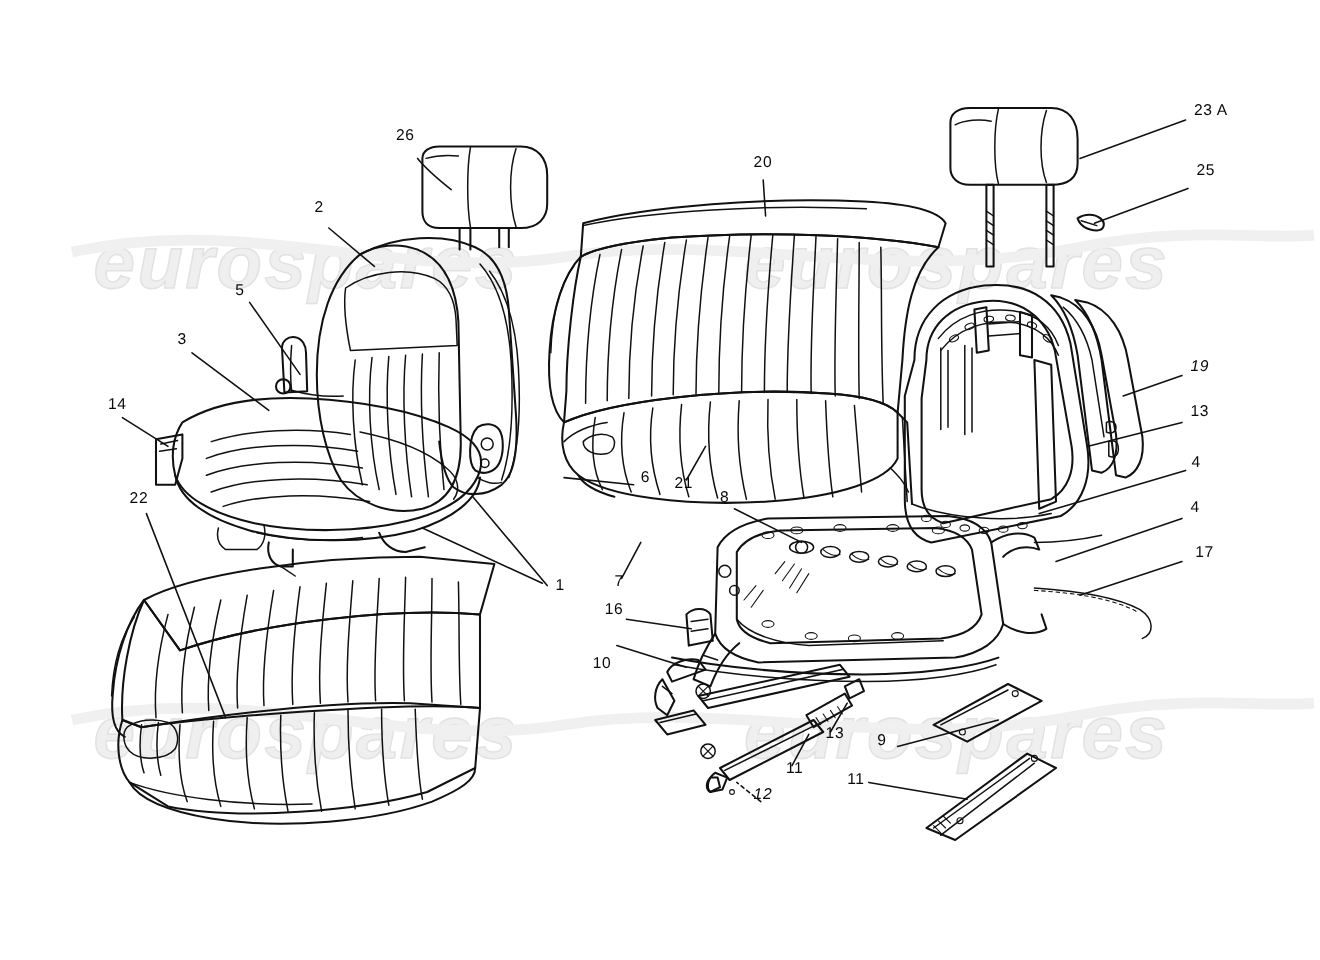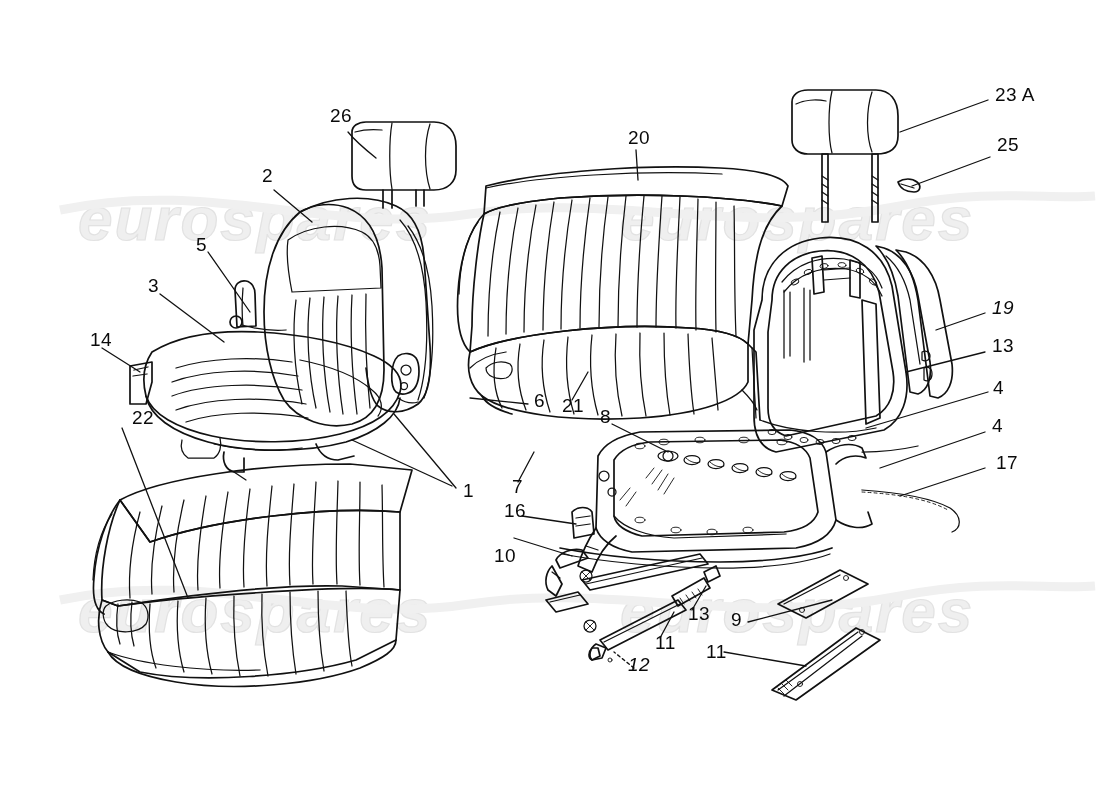--- a/index.html
+++ b/index.html
@@ -9,21 +9,21 @@
     position:relative;
     width:1100px;height:800px;
     background:#ffffff;
     overflow:hidden;
   }
   #diagram{position:absolute;left:0;top:0;width:1100px;height:800px;}
   .wm-layer{position:absolute;left:0;top:0;width:1100px;height:800px;pointer-events:none;}
   .callout{
     position:absolute;
     font-family:"Liberation Sans",sans-serif;
-    font-size:19px;
+    font-size:13px;
     font-weight:400;
     color:#0a0a0a;
     white-space:nowrap;
     letter-spacing:0.5px;
   }
 </style>
 </head>
 <body>
 
 <div id="page">
@@ -480,21 +480,21 @@
     <span class="callout" style="left: 997px; top: 134px;">25</span>
     <span class="callout" style="left: 196px; top: 234px;">5</span>
     <span class="callout" style="left: 148px; top: 275px;">3</span>
     <span class="callout" style="left: 992px; top: 297px; font-style: italic;">19</span>
     <span class="callout" style="left: 90px; top: 329px;">14</span>
     <span class="callout" style="left: 992px; top: 335px;">13</span>
     <span class="callout" style="left: 993px; top: 377px;">4</span>
     <span class="callout" style="left: 534px; top: 390px;">6</span>
     <span class="callout" style="left: 562px; top: 395px;">21</span>
     <span class="callout" style="left: 600px; top: 406px;">8</span>
-    <span class="callout" style="left: 108px; top: 407px; margin-left: 24px;">22</span>
+    <span class="callout" style="left: 108px; top: 407px;">22</span>
     <span class="callout" style="left: 992px; top: 415px;">4</span>
     <span class="callout" style="left: 996px; top: 452px;">17</span>
     <span class="callout" style="left: 512px; top: 476px;">7</span>
     <span class="callout" style="left: 463px; top: 480px;">1</span>
     <span class="callout" style="left: 504px; top: 500px;">16</span>
     <span class="callout" style="left: 494px; top: 521px; margin-top: 24px;">10</span>
     <span class="callout" style="left: 731px; top: 609px;">9</span>
     <span class="callout" style="left: 688px; top: 603px;">13</span>
     <span class="callout" style="left: 655px; top: 632px;">11</span>
     <span class="callout" style="left: 706px; top: 641px;">11</span>

